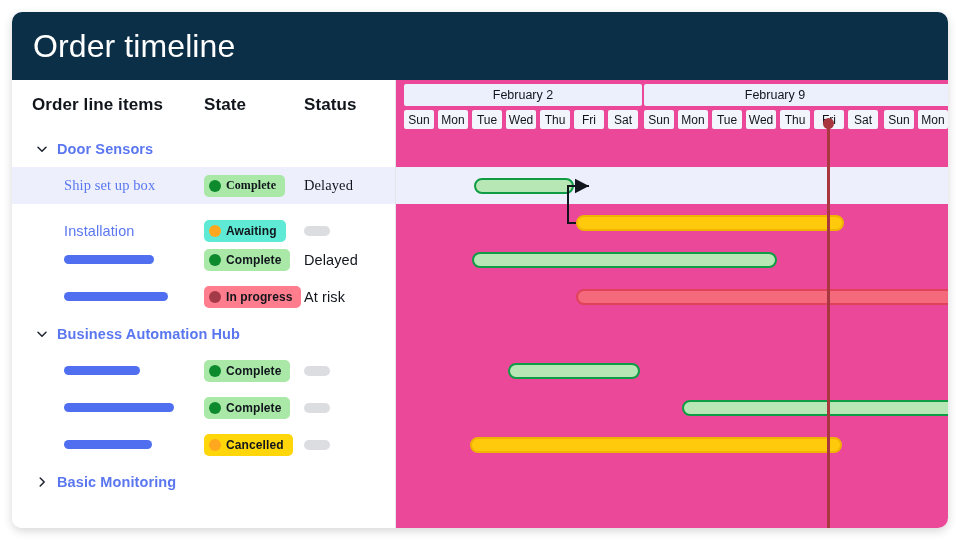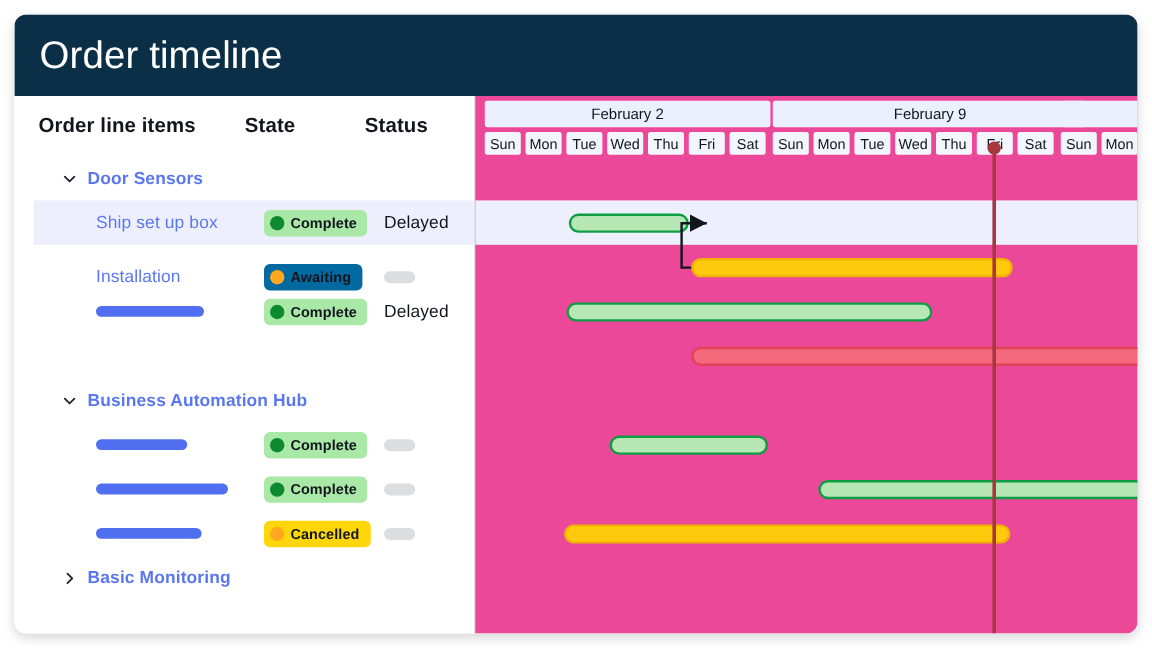--- a/index.html
+++ b/index.html
@@ -82,21 +82,20 @@
   .ch-name  { position: absolute; left: 20px; }
   .ch-state { position: absolute; left: 192px; }
   .ch-status{ position: absolute; left: 292px; }
 
   .rows-area {
     position: absolute;
     top: 50px;
     left: 0;
     right: 0;
     bottom: 0;
-    margin-left: 16px;
   }
 
   .row {
     position: absolute;
     left: 0;
     right: 0;
     height: 37px;
     display: flex;
     align-items: center;
   }
@@ -159,21 +158,21 @@
   }
   .badge-text {
     font-size: 12px;
     font-weight: 700;
     color: #11151c;
     white-space: nowrap;
     letter-spacing: 0.1px;
   }
   .badge.complete    { background: #a9e8a7; }
   .badge.complete .badge-dot    { background: #0e8a2e; }
-  .badge.awaiting    { background: #0369a1; }
+  .badge.awaiting    { background: #5eead4; }
   .badge.awaiting .badge-dot    { background: #ffa81f; }
   .badge.inprogress  { background: #ff7d8c; }
   .badge.inprogress .badge-dot  { background: #a43a47; }
   .badge.cancelled   { background: #ffd60a; }
   .badge.cancelled .badge-dot   { background: #ffa81f; }
 
   
   .status-text {
     position: absolute;
     left: 292px;
@@ -311,21 +310,21 @@
       </div>
       <div class="rows-area" id="left-rows">
           <div class="row" style="top: 0px;">
             <div class="caret">
               <svg width="14" height="14" viewBox="0 0 14 14">
                 <path d="M3 5.2 L7 9.2 L11 5.2" fill="none" stroke="#1d2430" stroke-width="1.5" stroke-linecap="round" stroke-linejoin="round"></path>
               </svg>
             </div>
             <div class="group-label">Door Sensors</div>
           </div>
-          <div class="row selected" style="top: 37px;">
+          <div class="row selected" style="top: 37px; font-family: Liberation Serif, serif;">
             <div class="leaf-label">Ship set up box</div>
             <div class="badge complete">
               <span class="badge-dot"></span>
               <span class="badge-text">Complete</span>
             </div>
             <div class="status-text">Delayed</div>
           </div>
           <div class="row" style="top: 82px;">
             <div class="leaf-label">Installation</div>
             <div class="badge awaiting">
@@ -334,20 +333,28 @@
             </div>
             <div class="status-pill"></div>
           </div>
           <div class="row" style="top: 111px;">
             <div class="leaf-pill" style="width: 90px;"></div>
             <div class="badge complete">
               <span class="badge-dot"></span>
               <span class="badge-text">Complete</span>
             </div>
             <div class="status-text">Delayed</div>
+          </div>
+          <div class="row" style="top: 148px;">
+            <div class="leaf-pill" style="width: 104px;"></div>
+            <div class="badge inprogress">
+              <span class="badge-dot"></span>
+              <span class="badge-text">In progress</span>
+            </div>
+            <div class="status-text">At risk</div>
           </div>
           <div class="row" style="top: 185px;">
             <div class="caret">
               <svg width="14" height="14" viewBox="0 0 14 14">
                 <path d="M3 5.2 L7 9.2 L11 5.2" fill="none" stroke="#1d2430" stroke-width="1.5" stroke-linecap="round" stroke-linejoin="round"></path>
               </svg>
             </div>
             <div class="group-label">Business Automation Hub</div>
           </div>
           <div class="row" style="top: 222px;">

